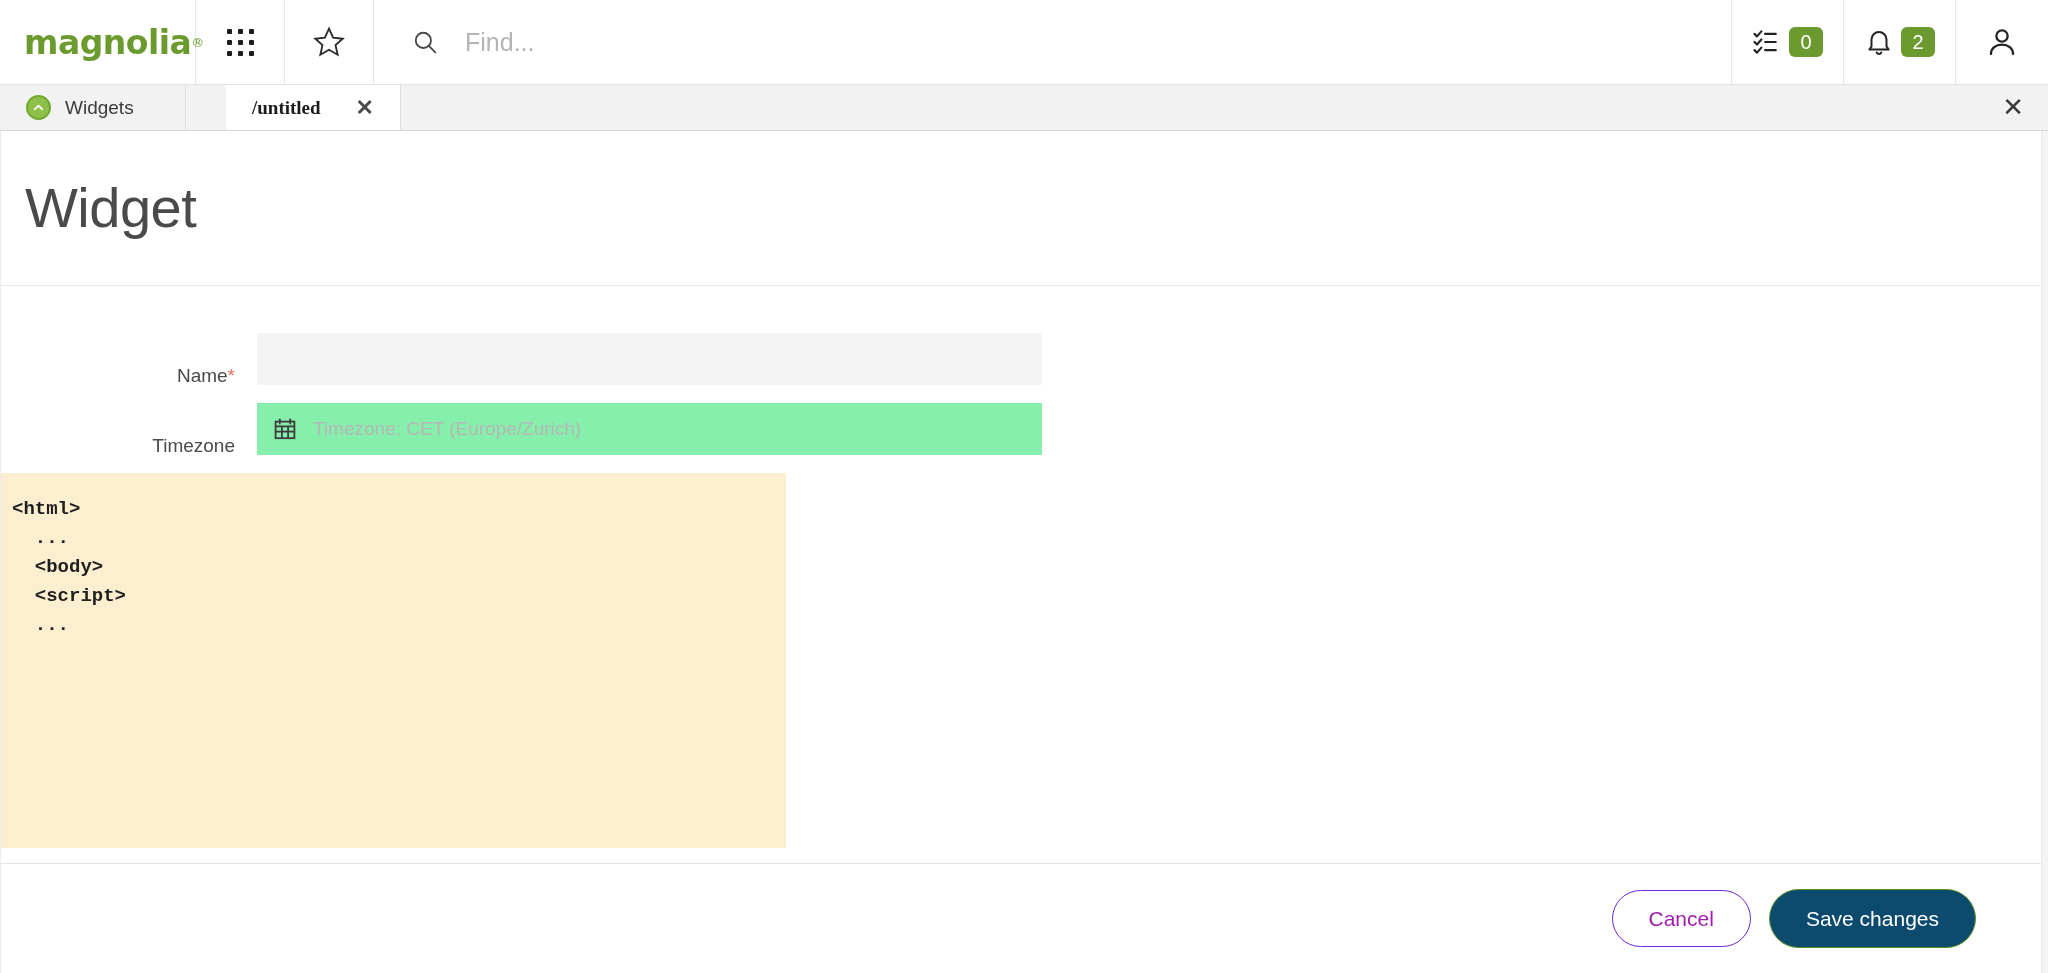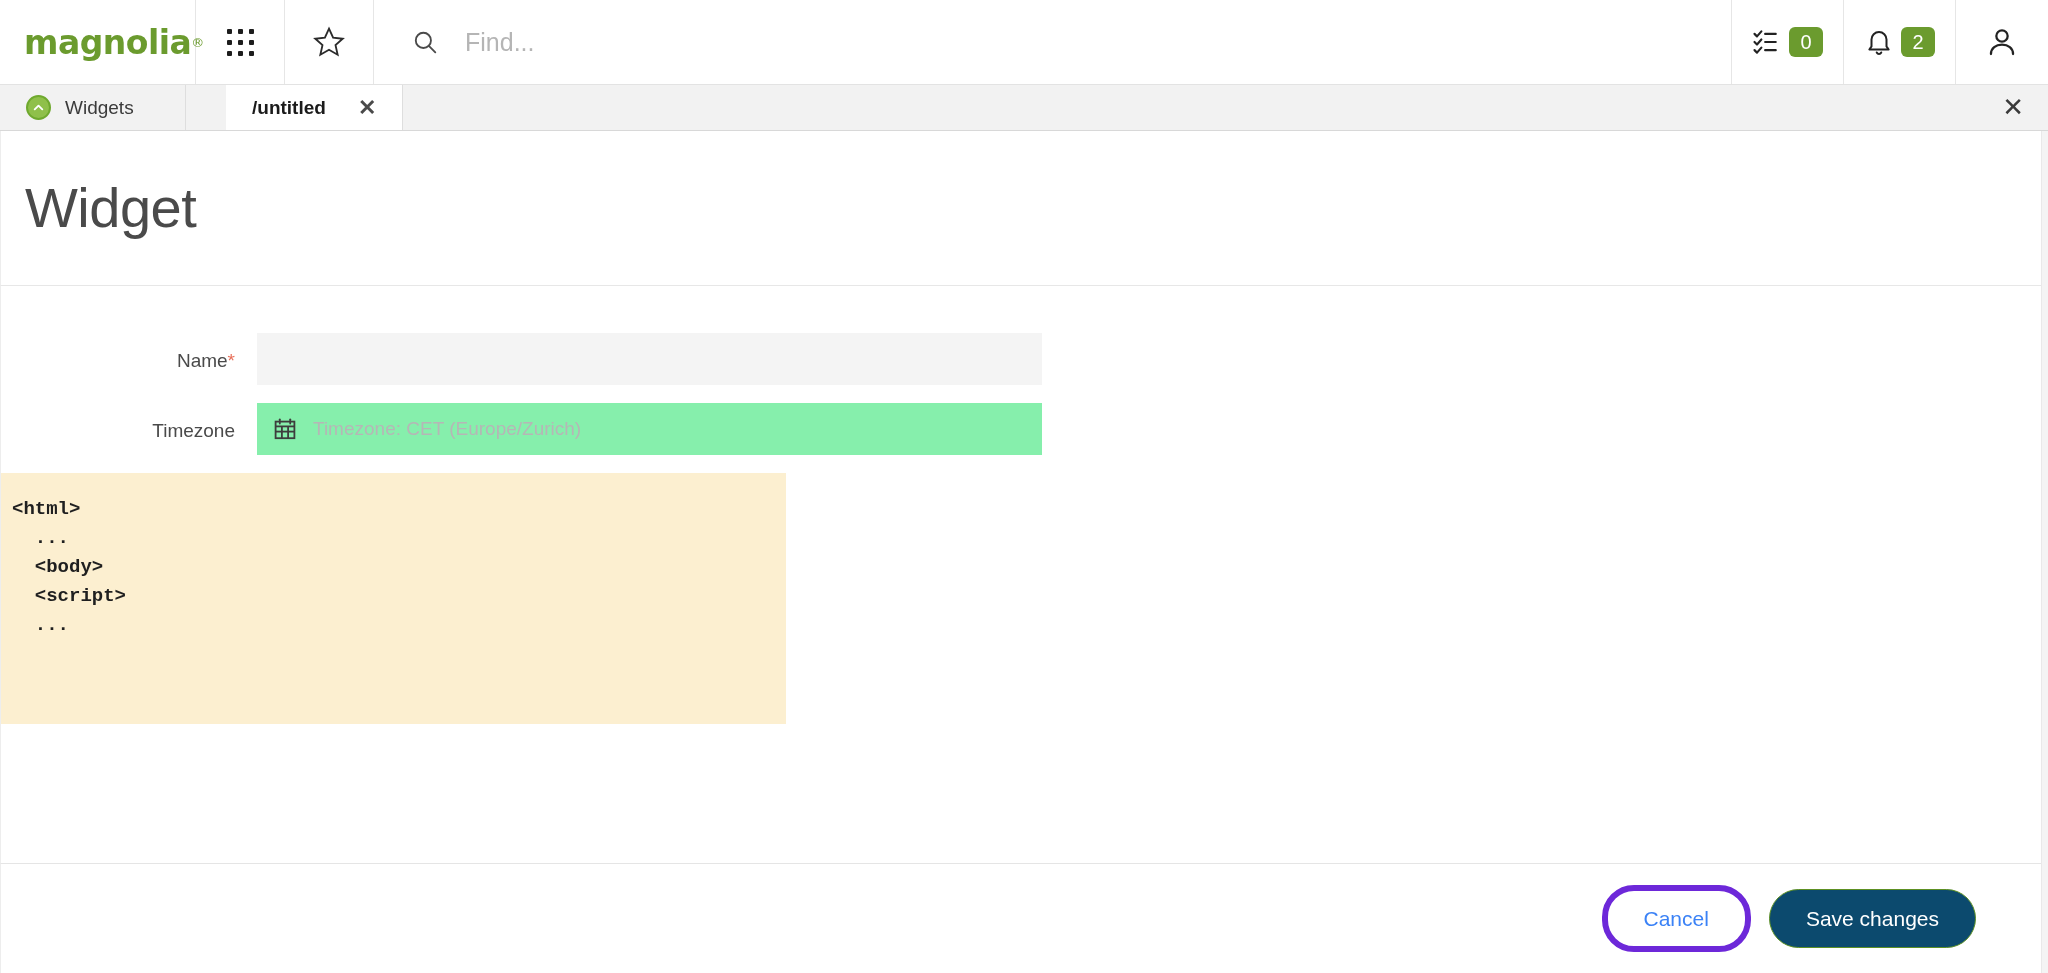--- a/index.html
+++ b/index.html
@@ -134,21 +134,21 @@
     border-right: 1px solid #dedede;
     position: relative;
     white-space: nowrap;
   }
   .tab.active {
     background: #ffffff;
     font-weight: 700;
     color: #1b1b1b;
   }
   .tab-w { min-width: 186px; }
-  .tab-u { min-width: 175px; justify-content: space-between; }
+  .tab-u { min-width: 175px; justify-content: space-between; font-family: Liberation Serif, serif; }
   .tab-circle-icon {
     width: 25px; height: 25px;
     border-radius: 50%;
     background: #8fc04a;
     border: 2px solid #6fa92e;
     display: flex; align-items: center; justify-content: center;
     flex: none;
   }
   .tab-circle-icon svg { display: block; }
   .tab-close { font-size: 22px; color: #4a4a4a; line-height: 1; padding-left: 18px; cursor: pointer; }
@@ -181,21 +181,21 @@
   
   .form-body {
     flex: 1;
     background: #ffffff;
     border-left: 1px solid #ededed;
     padding-top: 47px;
     overflow: hidden;
   }
   .field-row {
     display: flex;
-    align-items: flex-start;
+    align-items: flex-end;
     margin-bottom: 18px;
   }
   .field-label {
     width: 256px;
     text-align: right;
     padding-right: 22px;
     font-size: 19px;
     color: #4a4a4a;
     line-height: 1;
     padding-top: 18px;
@@ -231,21 +231,21 @@
   .date-input {
     flex: 1;
     border: none; outline: none; background: transparent;
     font-family: "Liberation Sans", sans-serif;
     font-size: 19px; color: #333;
   }
   .date-input::placeholder { color: #b6b6b6; }
 
   .code-area {
     width: 100%;
-    height: 251px;
+    height: 375px;
     background: #fcefd0;
     border: none;
     outline: none;
     resize: none;
     font-family: "Liberation Mono", "DejaVu Sans Mono", monospace;
     font-size: 19px;
     font-weight: 700;
     line-height: 1.52;
     color: #1f1f1f;
     padding: 22px 16px 16px 11px;
@@ -269,22 +269,22 @@
   .btn {
     font-family: "Liberation Sans", sans-serif;
     font-size: 21px;
     border-radius: 32px;
     cursor: pointer;
     line-height: 1;
     white-space: nowrap;
   }
   .btn-cancel {
     background: #ffffff;
-    border: 6px solid #6d28d9;
-    color: #3b82f6;
+    border: 1px solid #6d28d9;
+    color: #a21caf;
     padding: 17px 36px;
   }
   .btn-save {
     background: #0c4a6e;
     border: 1px solid #5d9023;
     color: #ffffff;
     padding: 18px 36px;
   }
   .right-edge {
     position: absolute;

